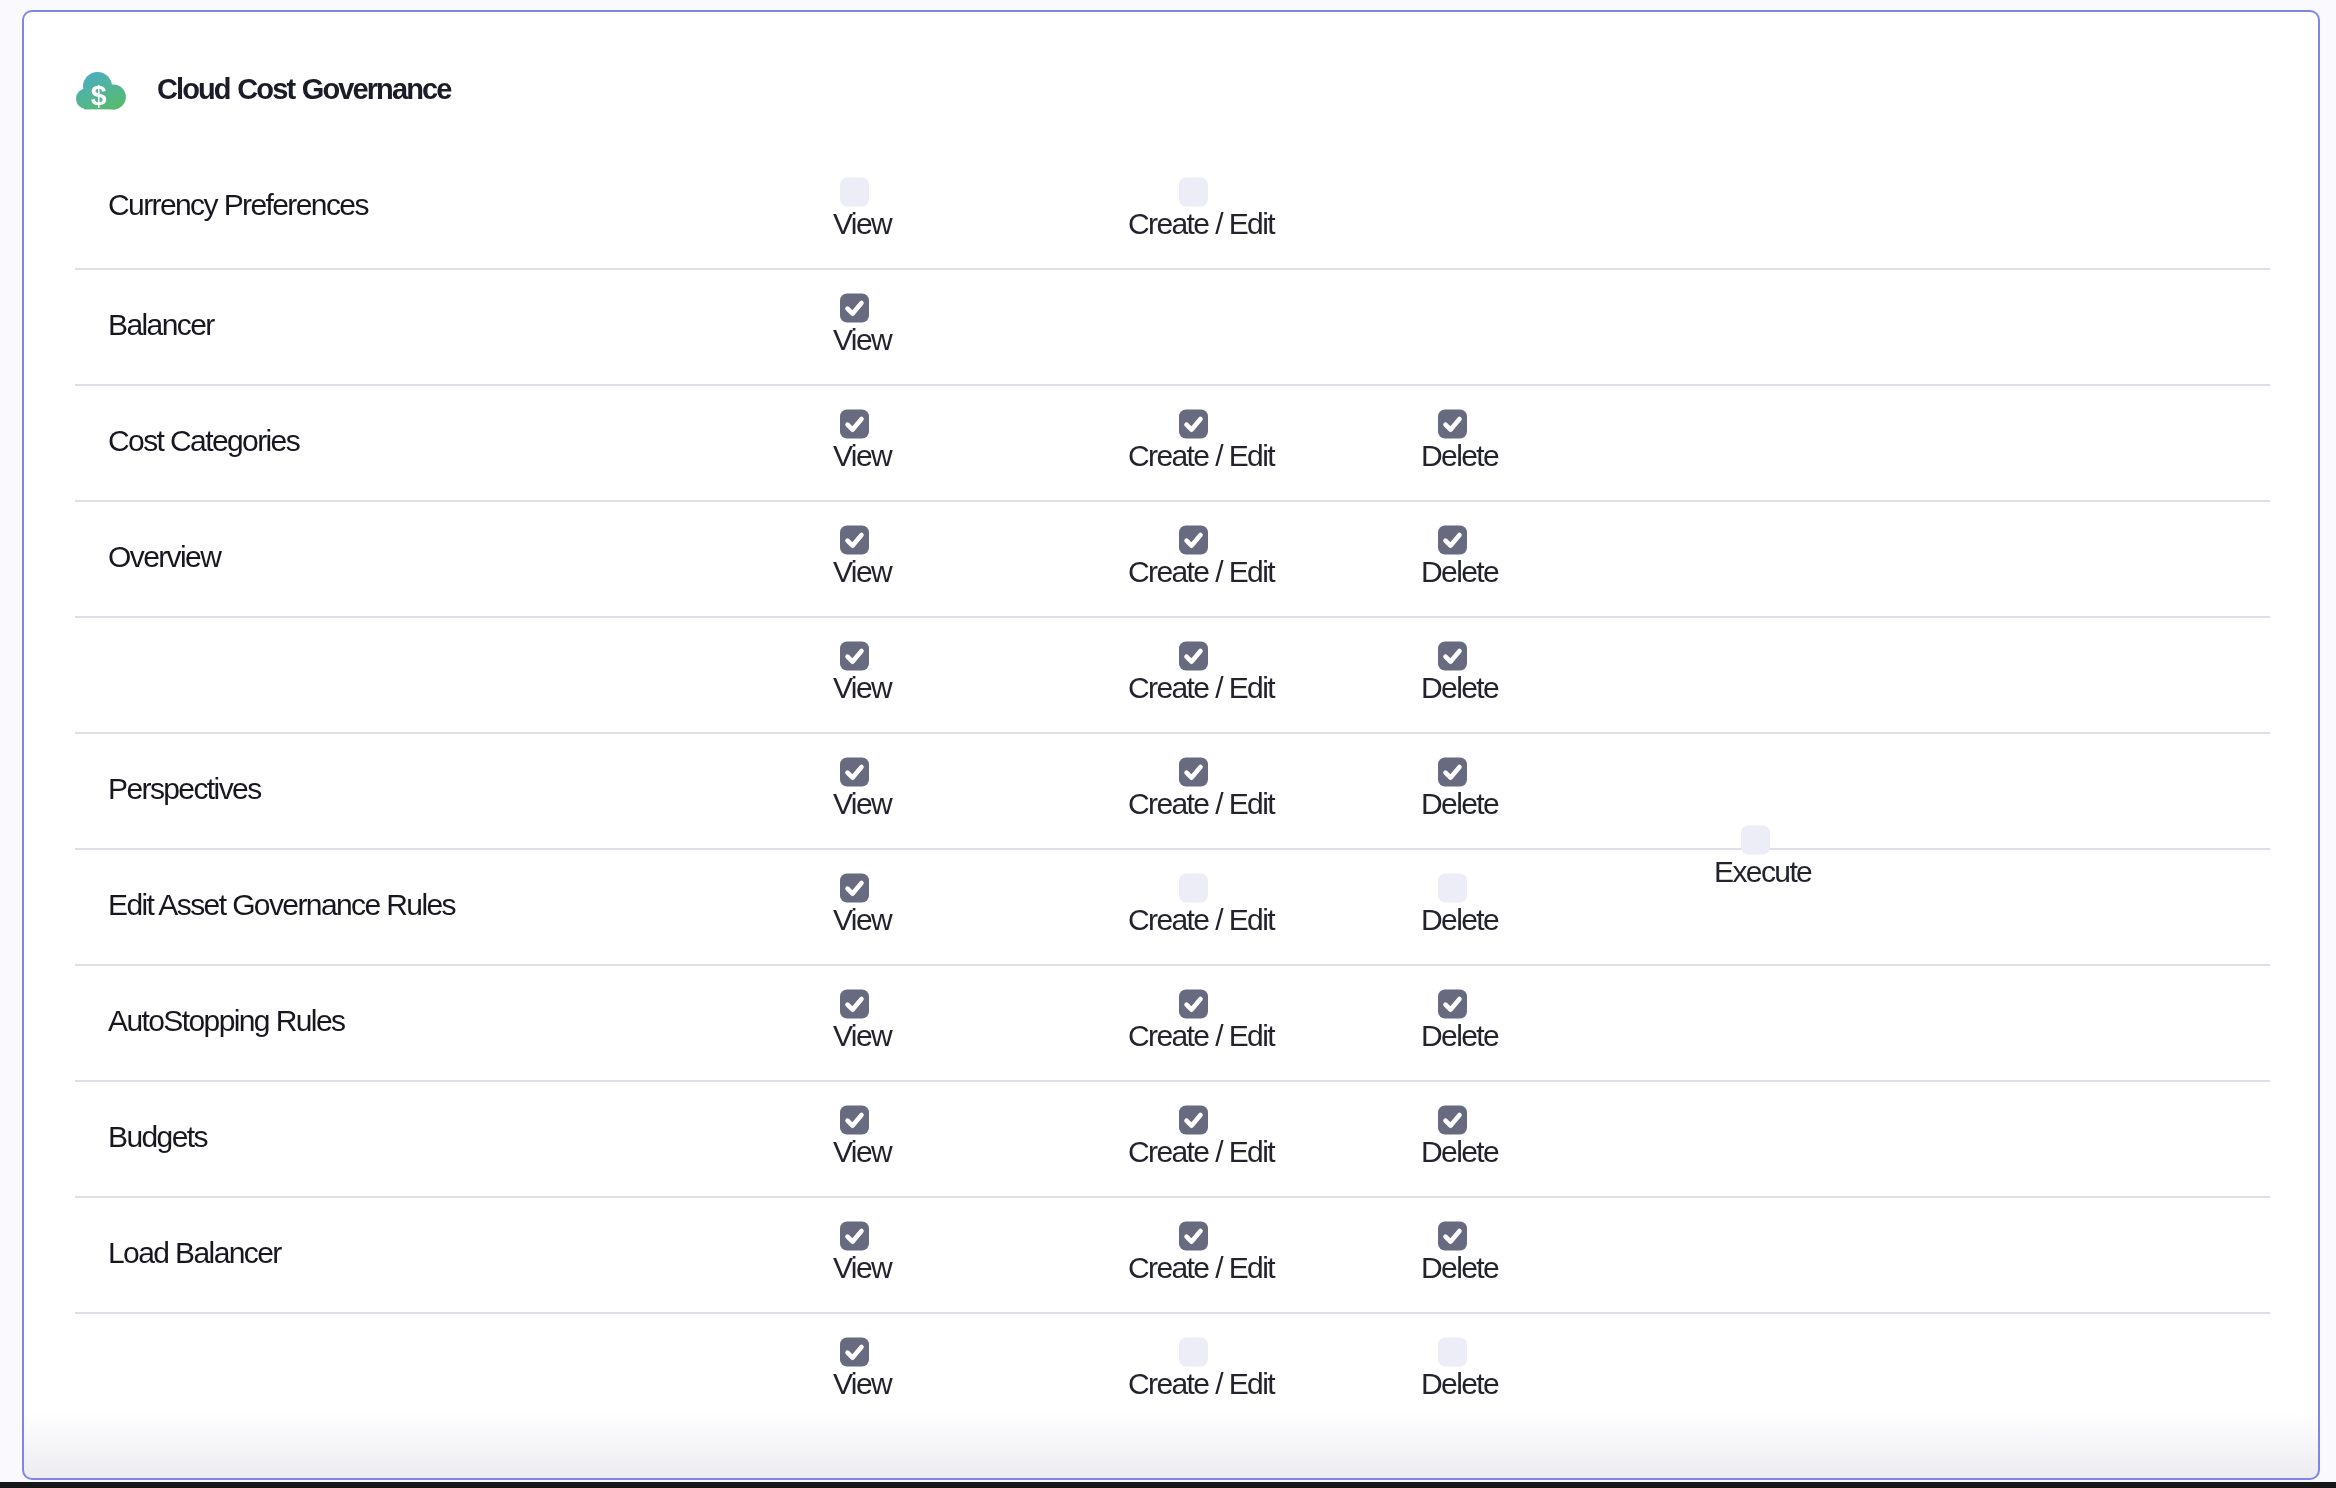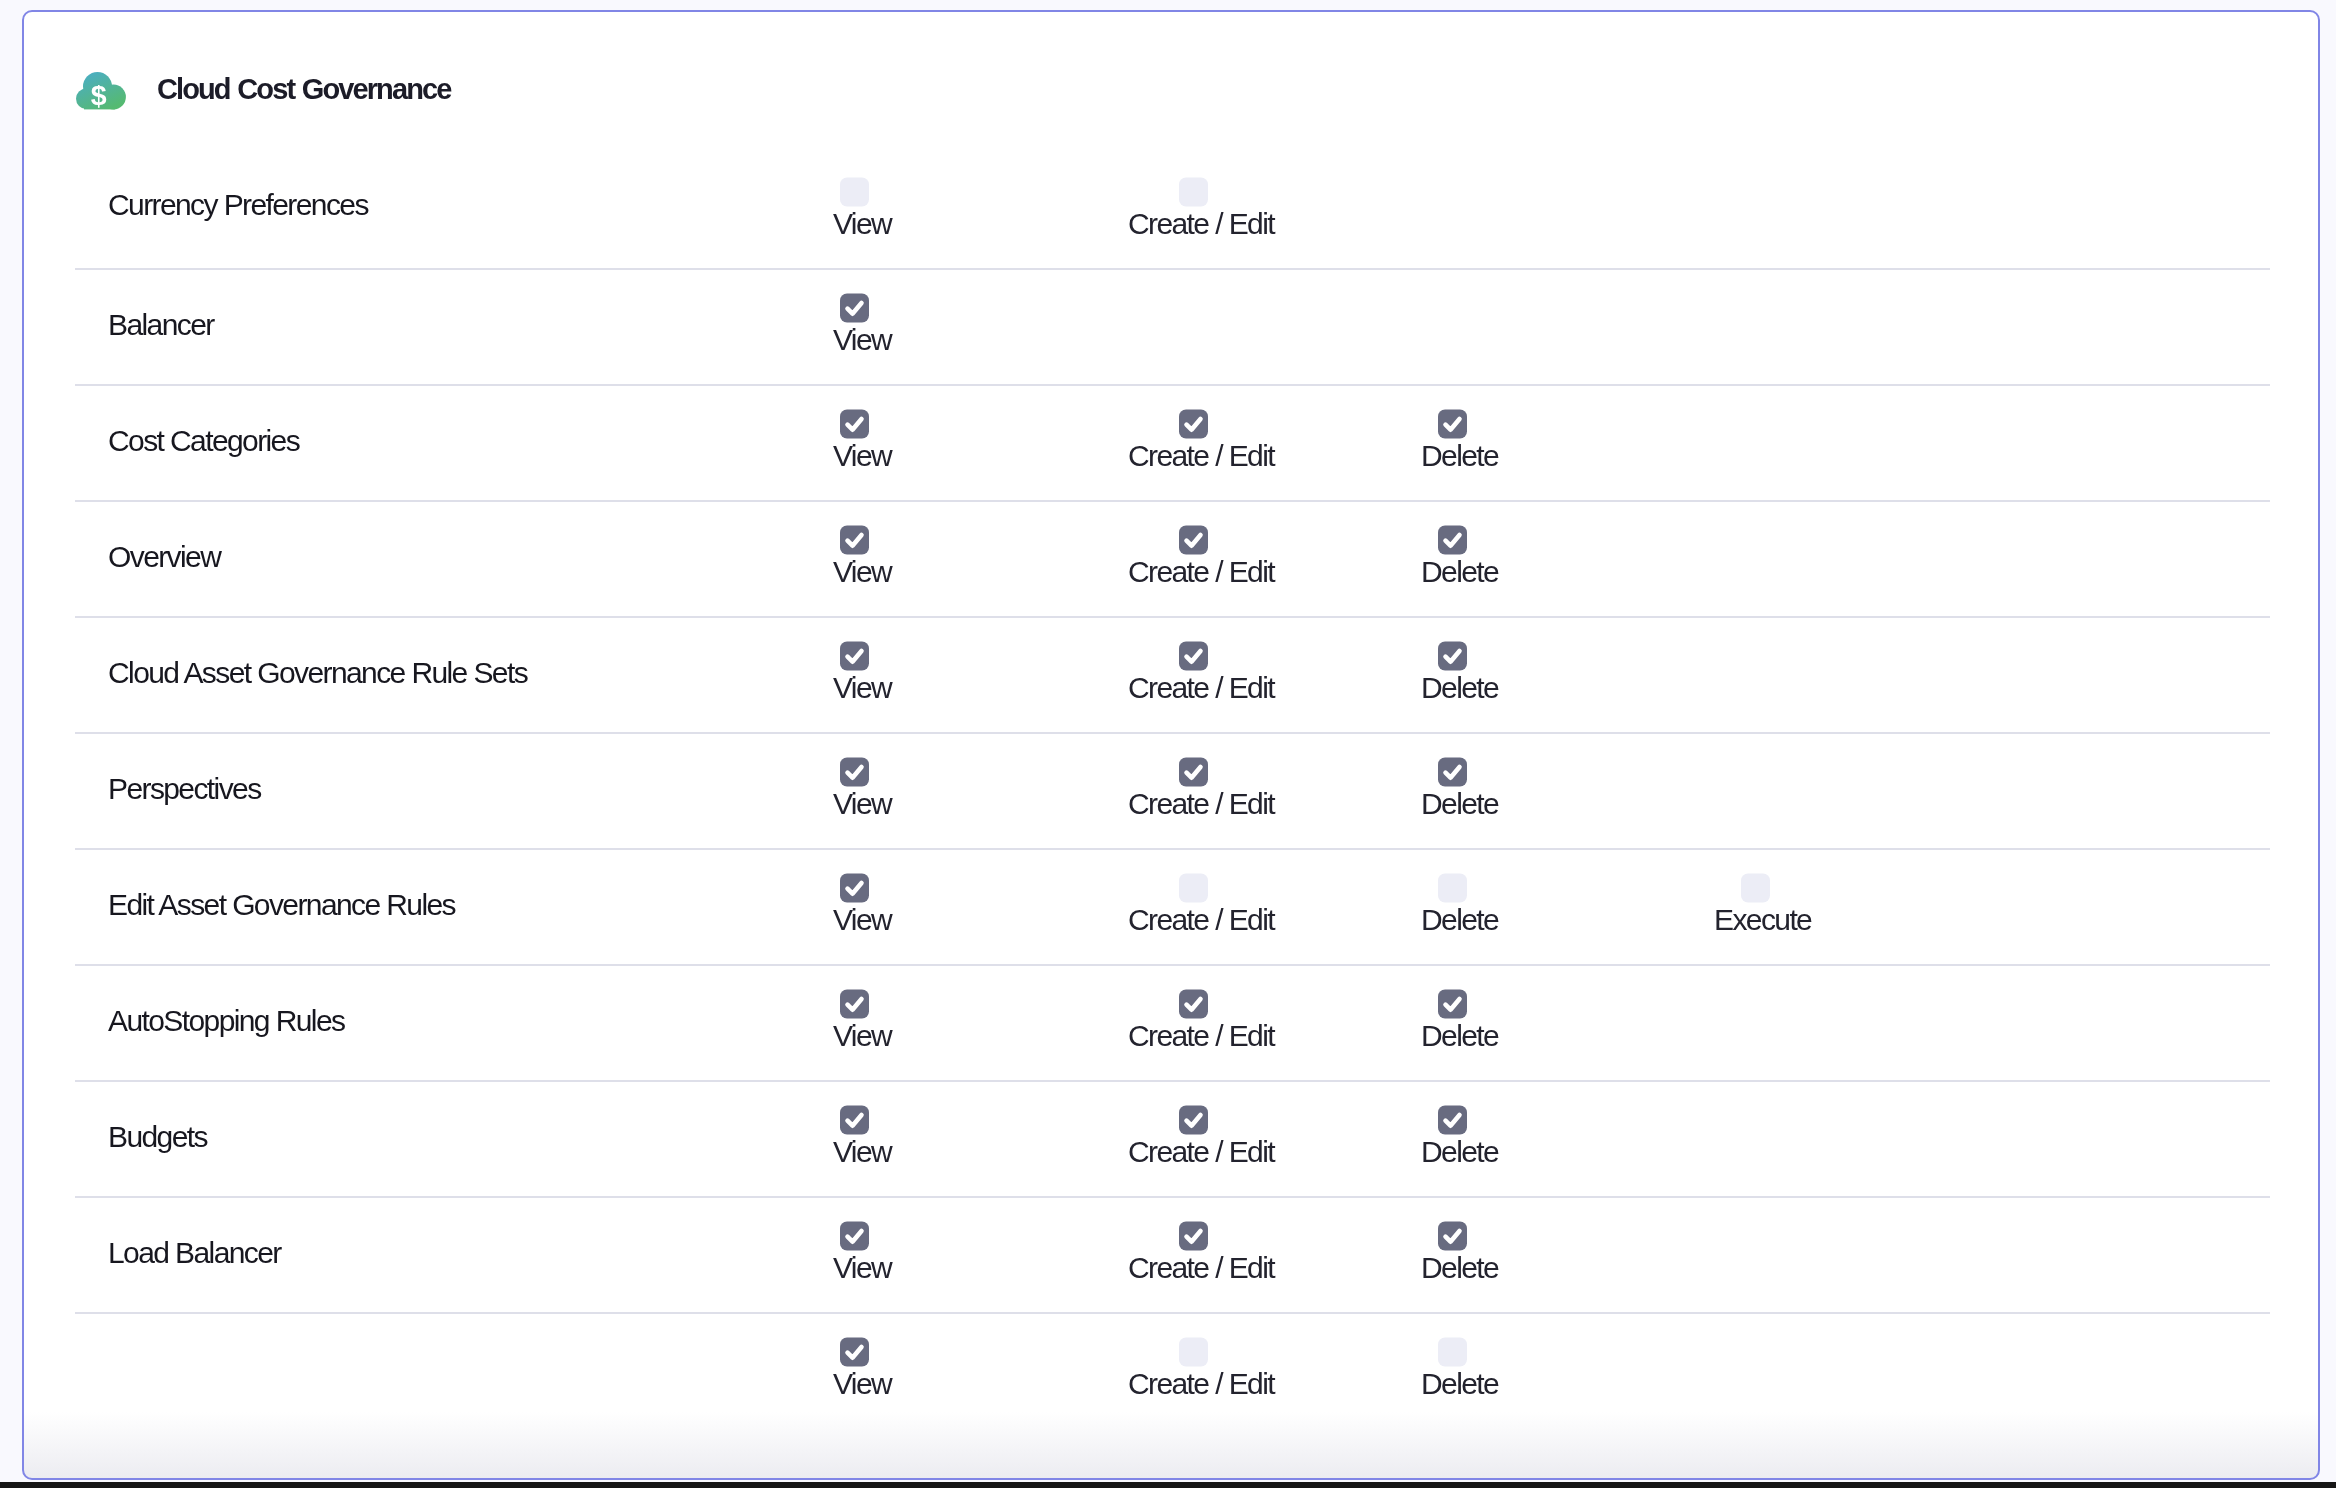--- a/index.html
+++ b/index.html
@@ -101,21 +101,20 @@
     </div>
 <div class="grp" style="left:1382px;top:545px">
       <span class="cb on">
         <svg viewBox="0 0 29 29">
           <path d="M7.5 15.2 L12.5 20.2 L21.5 9.5" stroke="#fff" stroke-width="4.6" fill="none" stroke-linecap="round" stroke-linejoin="round"></path>
         </svg>
       </span>
       <span class="l">Delete</span>
     </div>
 <div class="divider" style="top:604px"></div>
-<div class="rowlabel" style="top:661px">Cloud Asset Governance Rule Sets</div>
 <div class="grp" style="left:794px;top:661px">
       <span class="cb on">
         <svg viewBox="0 0 29 29">
           <path d="M7.5 15.2 L12.5 20.2 L21.5 9.5" stroke="#fff" stroke-width="4.6" fill="none" stroke-linecap="round" stroke-linejoin="round"></path>
         </svg>
       </span>
       <span class="l">View</span>
     </div>
 <div class="grp" style="left:1089px;top:661px">
       <span class="cb on">
@@ -170,21 +169,21 @@
       <span class="l">View</span>
     </div>
 <div class="grp" style="left:1089px;top:893px">
       <span class="cb off"></span>
       <span class="l">Create / Edit</span>
     </div>
 <div class="grp" style="left:1382px;top:893px">
       <span class="cb off"></span>
       <span class="l">Delete</span>
     </div>
-<div class="grp" style="left:1675px;top:893px">
+<div class="grp" style="left:1675px;top:845px">
       <span class="cb off"></span>
       <span class="l">Execute</span>
     </div>
 <div class="divider" style="top:952px"></div>
 <div class="rowlabel" style="top:1009px">AutoStopping Rules</div>
 <div class="grp" style="left:794px;top:1009px">
       <span class="cb on">
         <svg viewBox="0 0 29 29">
           <path d="M7.5 15.2 L12.5 20.2 L21.5 9.5" stroke="#fff" stroke-width="4.6" fill="none" stroke-linecap="round" stroke-linejoin="round"></path>
         </svg>

